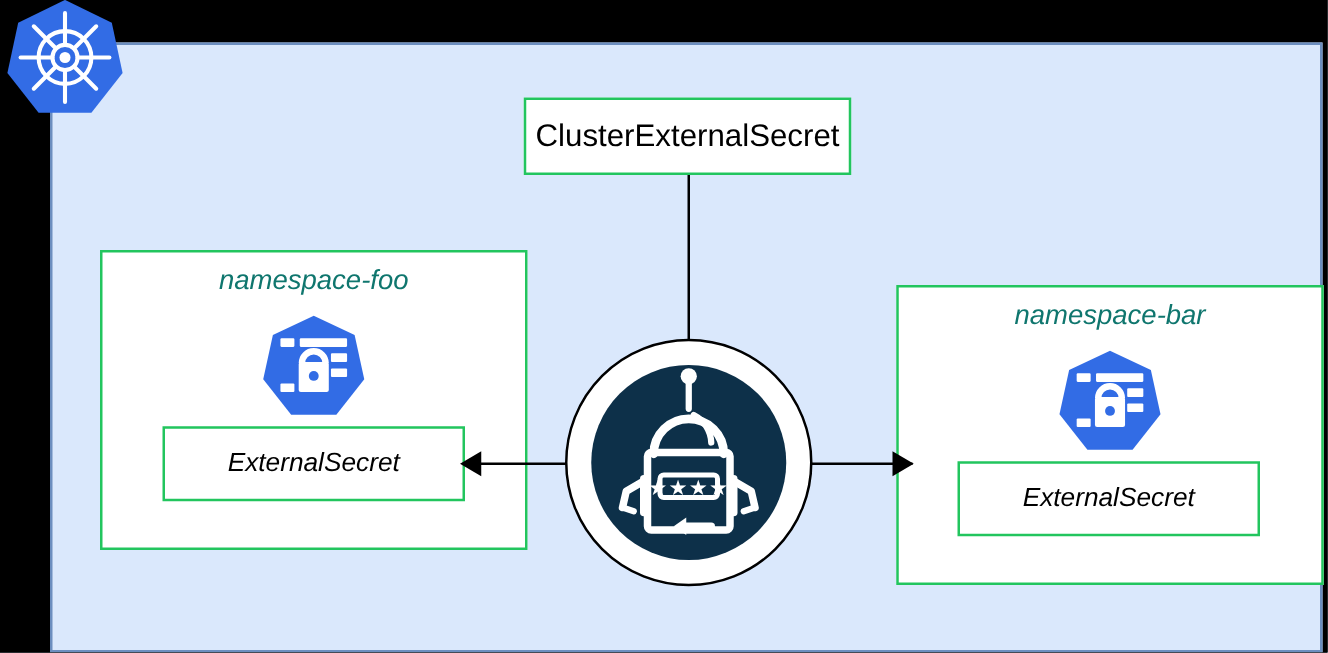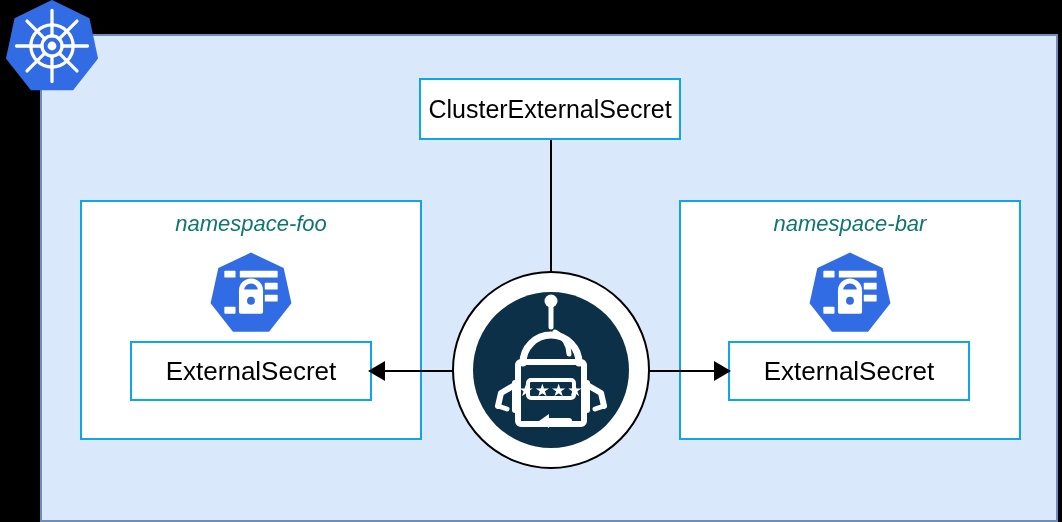--- a/index.html
+++ b/index.html
@@ -35,21 +35,21 @@
     top: -2px;
     width: 96px;
     height: 96px;
     z-index: 40;
   }
 
   
   .box {
     position: absolute;
     background: #ffffff;
-    border: 2px solid #0ea5e9;
+    border: 2px solid #22c55e;
     box-sizing: border-box;
     z-index: 10;
   }
   .box-label {
     position: absolute;
     left: 0;
     right: 0;
     text-align: center;
     color: #000000;
     white-space: nowrap;
@@ -66,21 +66,21 @@
     transform: translateY(-50%);
     font-size: 25px;
   }
 
   .namespace-box {
     top: 200px;
     width: 342px;
     height: 240px;
   }
   #namespace-foo-box { left: 80px; }
-  #namespace-bar-box { left: 679px; }
+  #namespace-bar-box { left: 717px; margin-top: 28px; }
 
   .namespace-title {
     position: absolute;
     top: 9px;
     left: 0;
     right: 0;
     text-align: center;
     font-size: 22px;
     font-style: italic;
     color: #0f766e;
@@ -99,21 +99,22 @@
   .external-secret-box {
     top: 341px;
     width: 242px;
     height: 60px;
   }
   #external-secret-foo { left: 130px; }
   #external-secret-bar { left: 729px; }
   .external-secret-box .box-label {
     top: 50%;
     transform: translateY(-50%);
-    font-size: 26px;
+    font-size: 21px;
+    font-style: italic;
   }
 
   
   .connector {
     position: absolute;
     background: #000000;
     z-index: 5;
   }
   #connector-ces-vertical {
     left: 550px;

